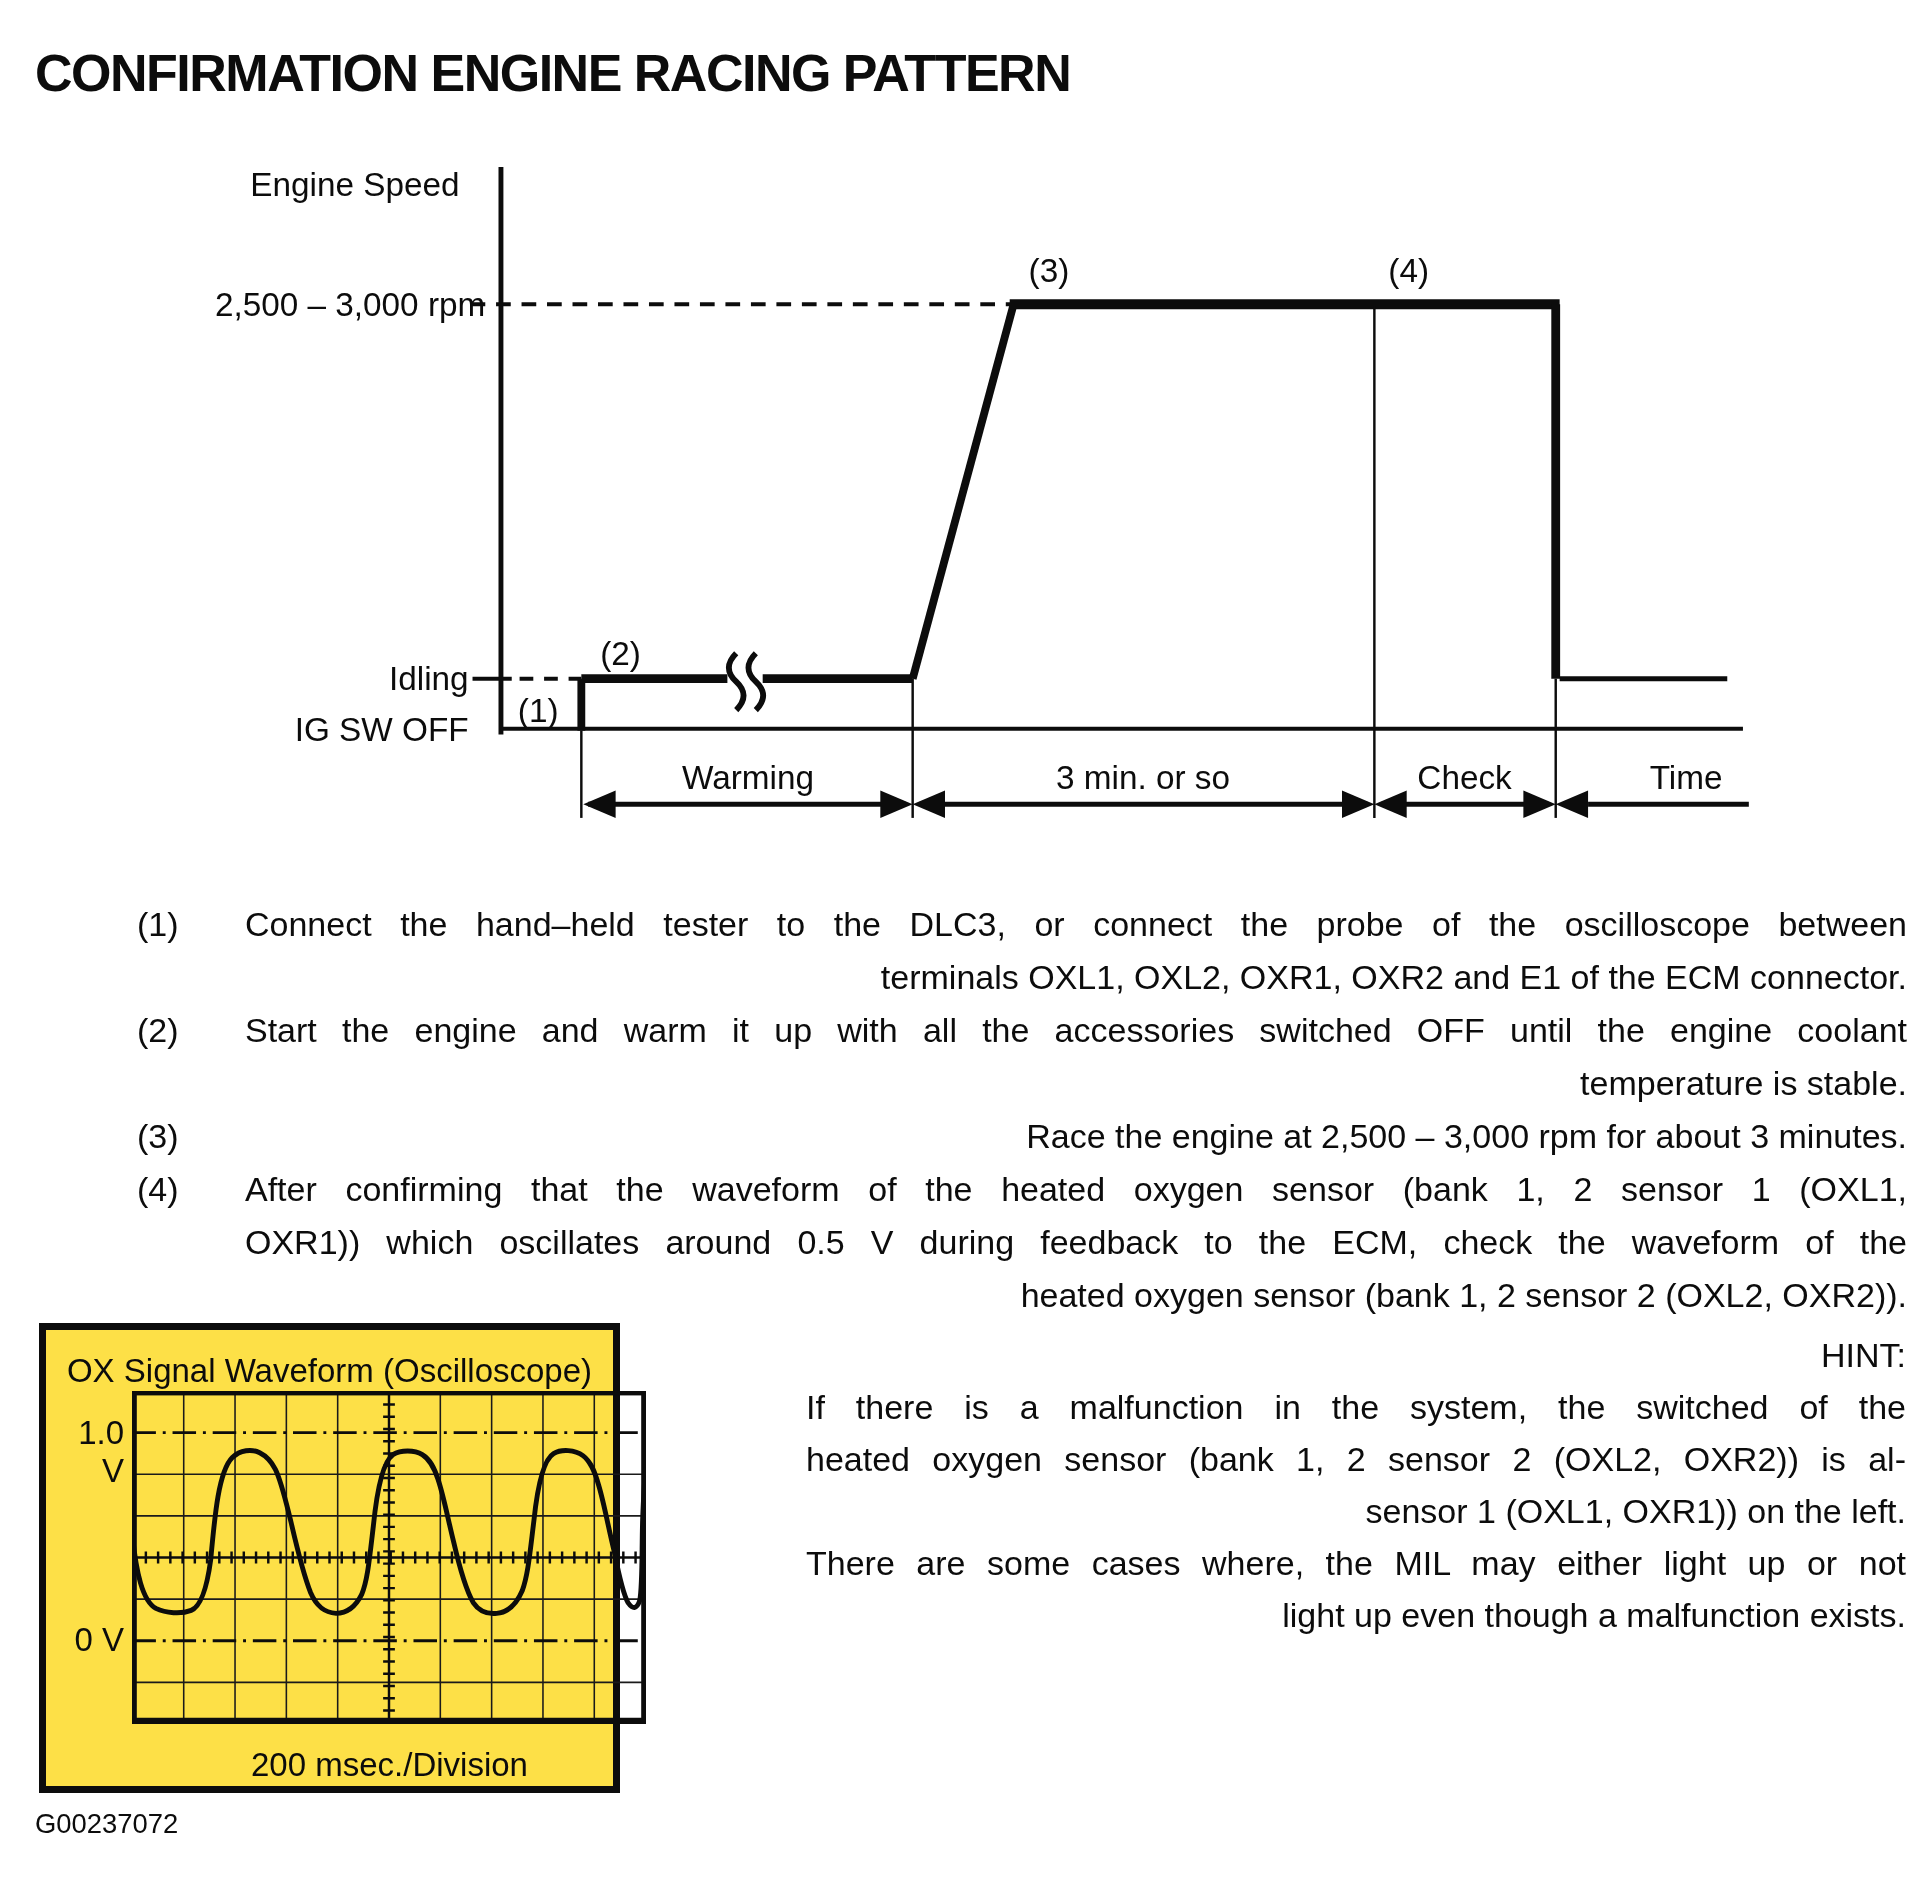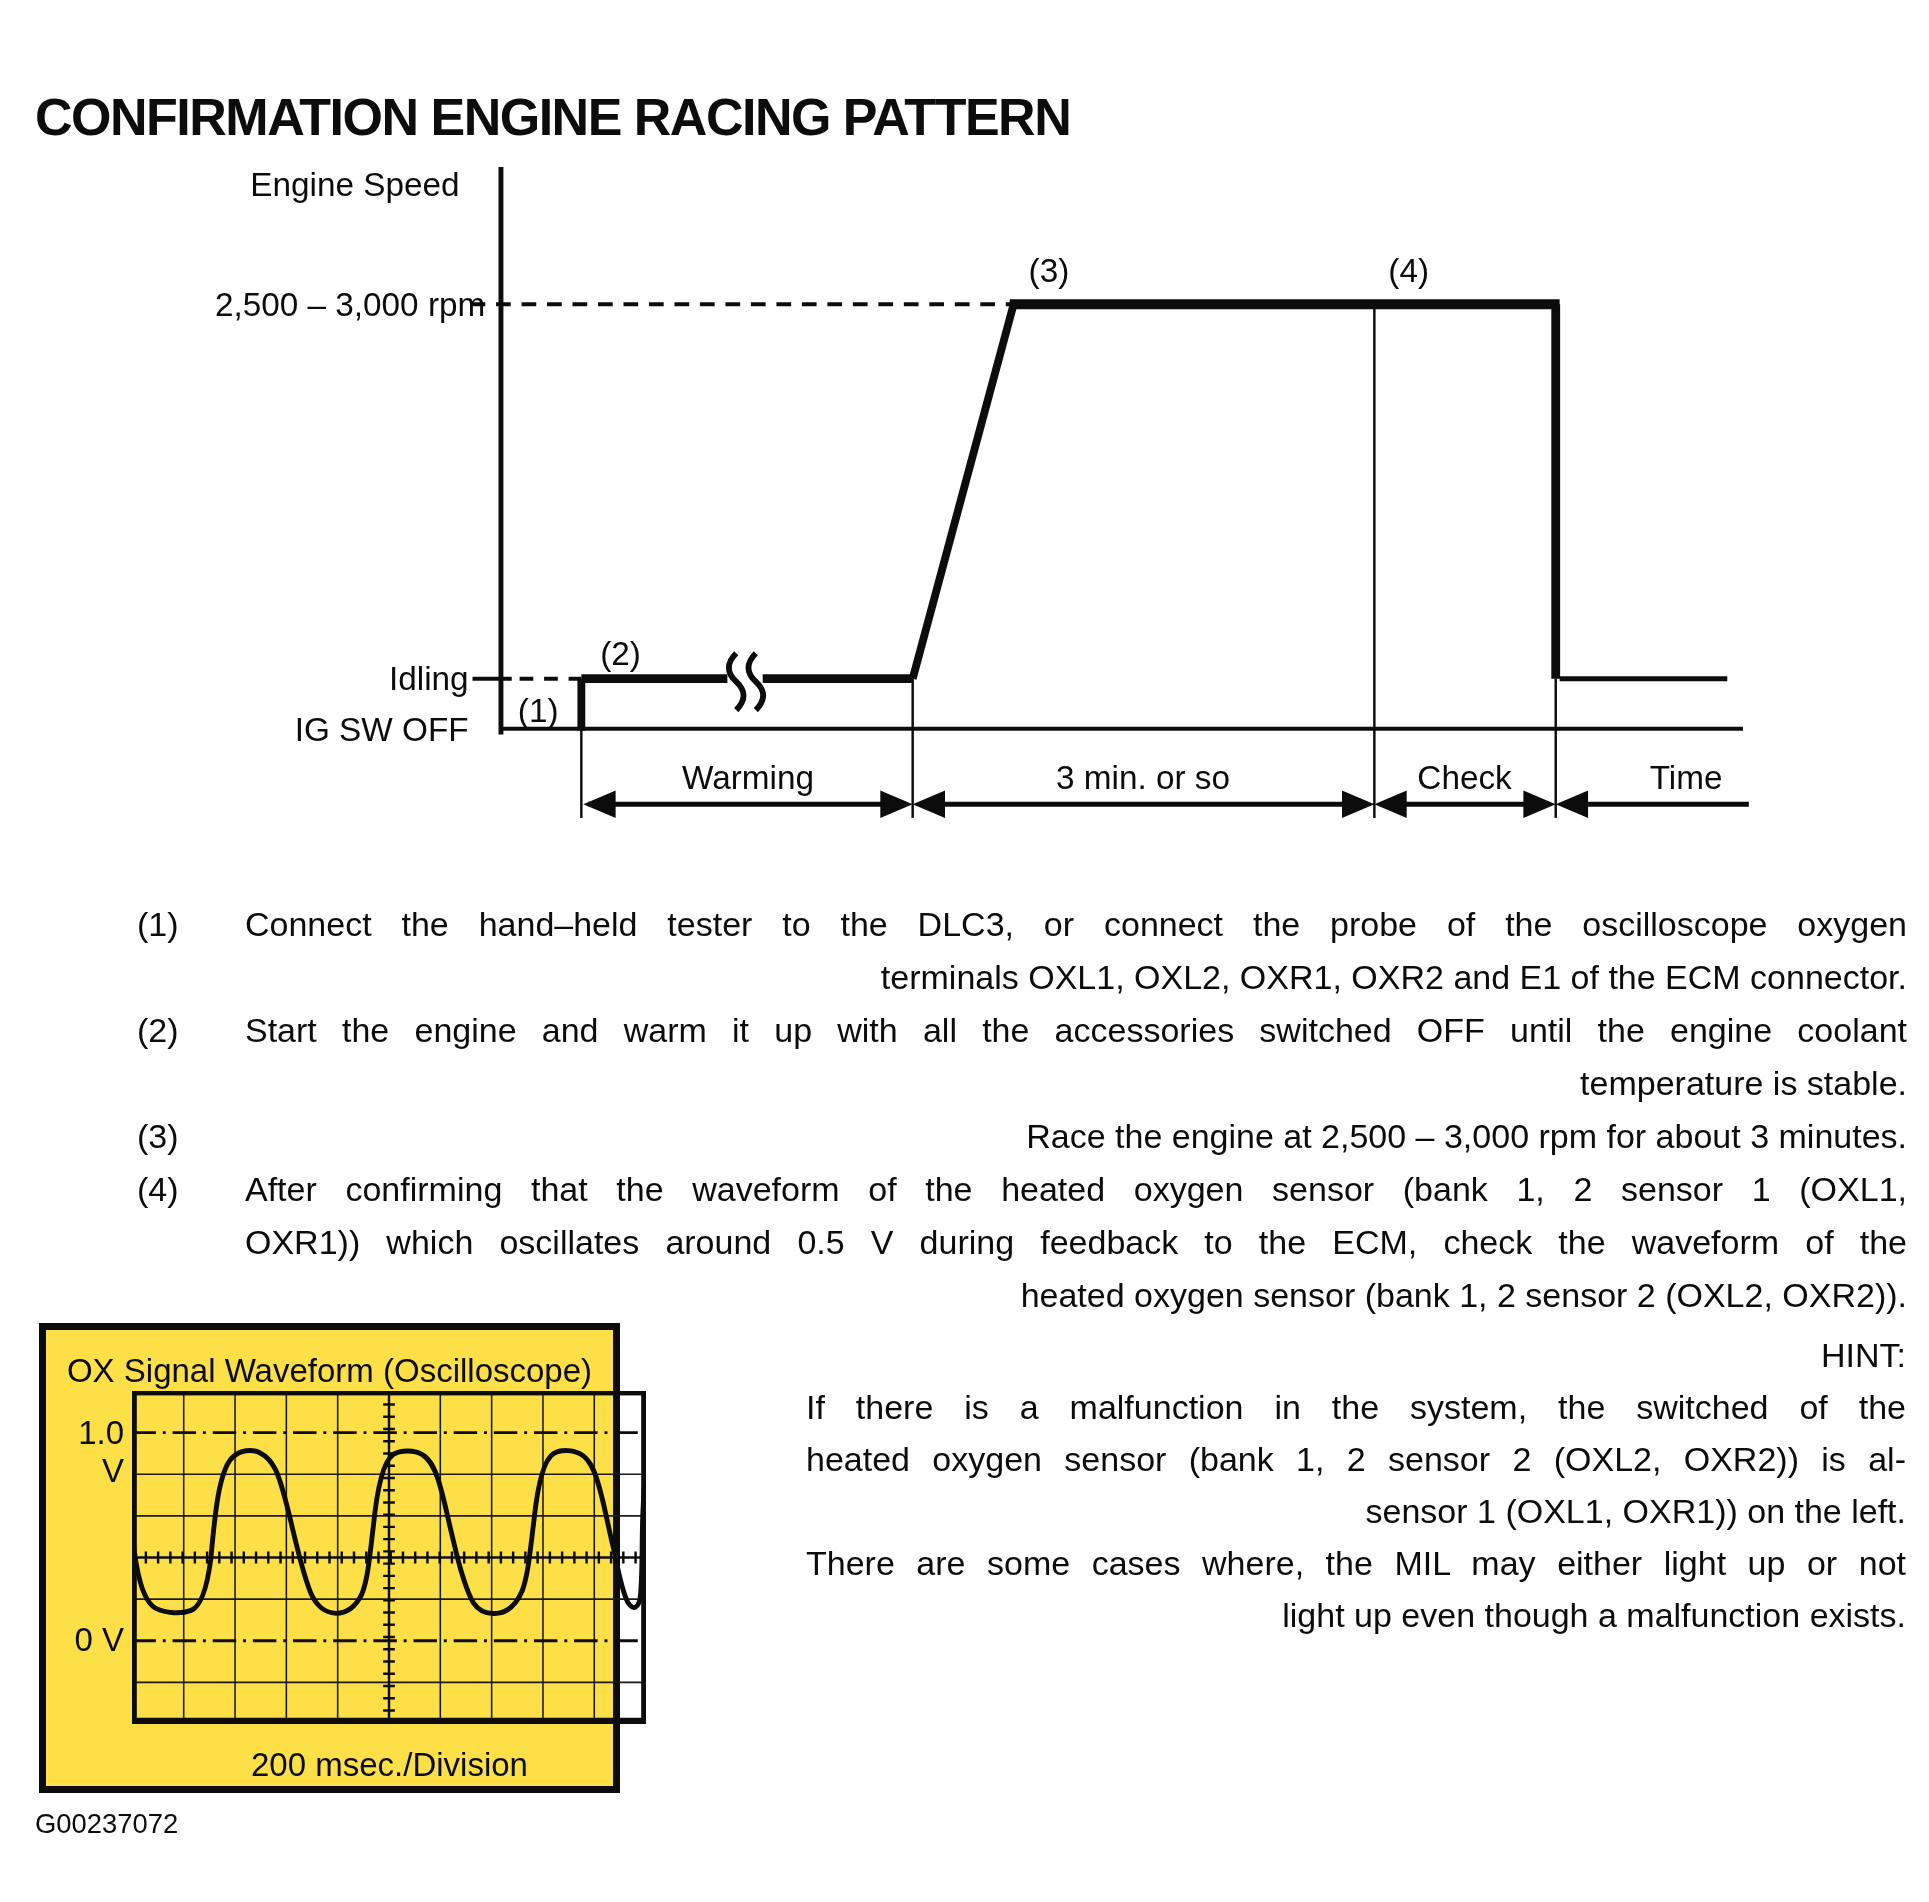--- a/index.html
+++ b/index.html
@@ -2,21 +2,21 @@
 <html><head>
 <meta charset="utf-8">
 <style>
   html,body{margin:0;padding:0;background:#e8e8e8;}
   .page{
     position:relative;width:1930px;height:1902px;background:#ffffff;
     color:#0c0c0c;font-family:"Liberation Sans",sans-serif;overflow:hidden;
   }
   .doc-title{
     position:absolute;left:35px;top:43px;
-    font-size:52px;font-weight:bold;letter-spacing:-1.5px;white-space:nowrap;margin-top:44px;
+    font-size:52px;font-weight:bold;letter-spacing:-1.5px;white-space:nowrap;
   }
   
   .pattern-svg{position:absolute;left:147px;top:118px;}
   .pattern-svg text{font-family:"Liberation Sans",sans-serif;font-size:34px;fill:#0c0c0c;}
   
   .steps{position:absolute;left:137px;top:898px;width:1770px;font-size:34px;line-height:53px;}
   .step{display:flex;}
   .step .num{width:108px;flex:none;}
   .step .body{flex:1;}
   .jl{text-align:justify;text-align-last:justify;}
@@ -95,21 +95,21 @@
     <text x="613" y="684" text-anchor="middle">Warming</text>
     <text x="1016" y="684" text-anchor="middle">3 min. or so</text>
     <text x="1344" y="684" text-anchor="middle">Check</text>
     <text x="1570" y="684" text-anchor="middle">Time</text>
   </svg>
 
   <div class="steps">
     <div class="step">
       <div class="num">(1)</div>
       <div class="body">
-        <div class="jl">Connect the hand–held tester to the DLC3, or connect the probe of the oscilloscope oxygen</div>
+        <div class="jl">Connect the hand–held tester to the DLC3, or connect the probe of the oscilloscope between</div>
         <div class="ll">terminals OXL1, OXL2, OXR1, OXR2 and E1 of the ECM connector.</div>
       </div>
     </div>
     <div class="step">
       <div class="num">(2)</div>
       <div class="body">
         <div class="jl">Start the engine and warm it up with all the accessories switched OFF until the engine coolant</div>
         <div class="ll">temperature is stable.</div>
       </div>
     </div>

